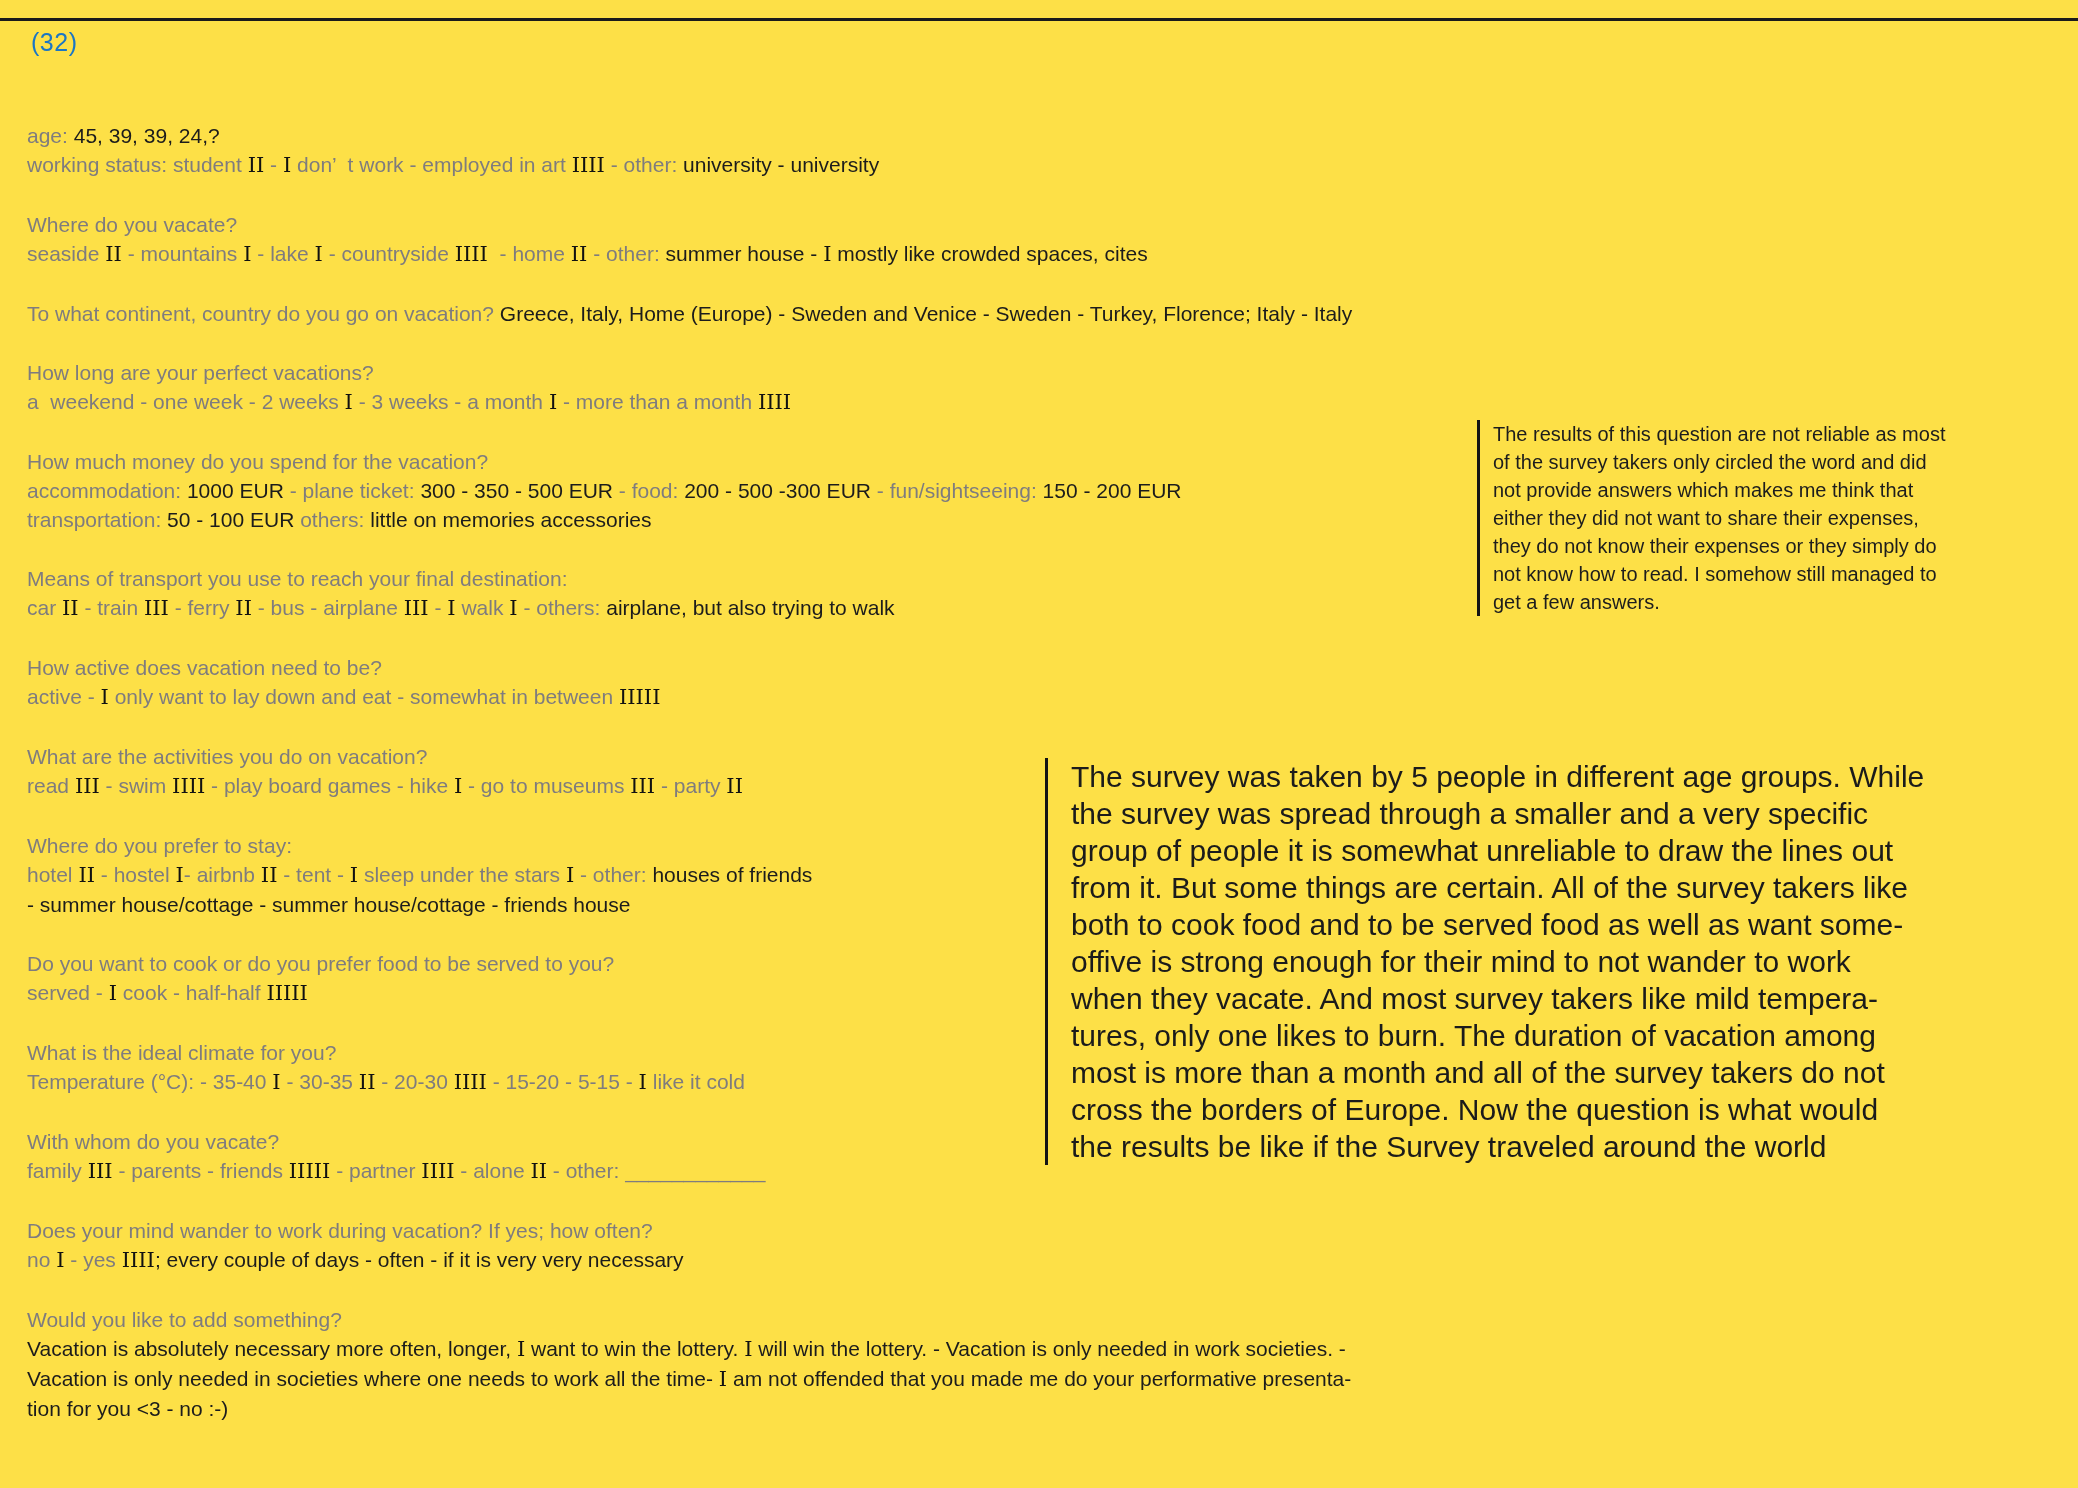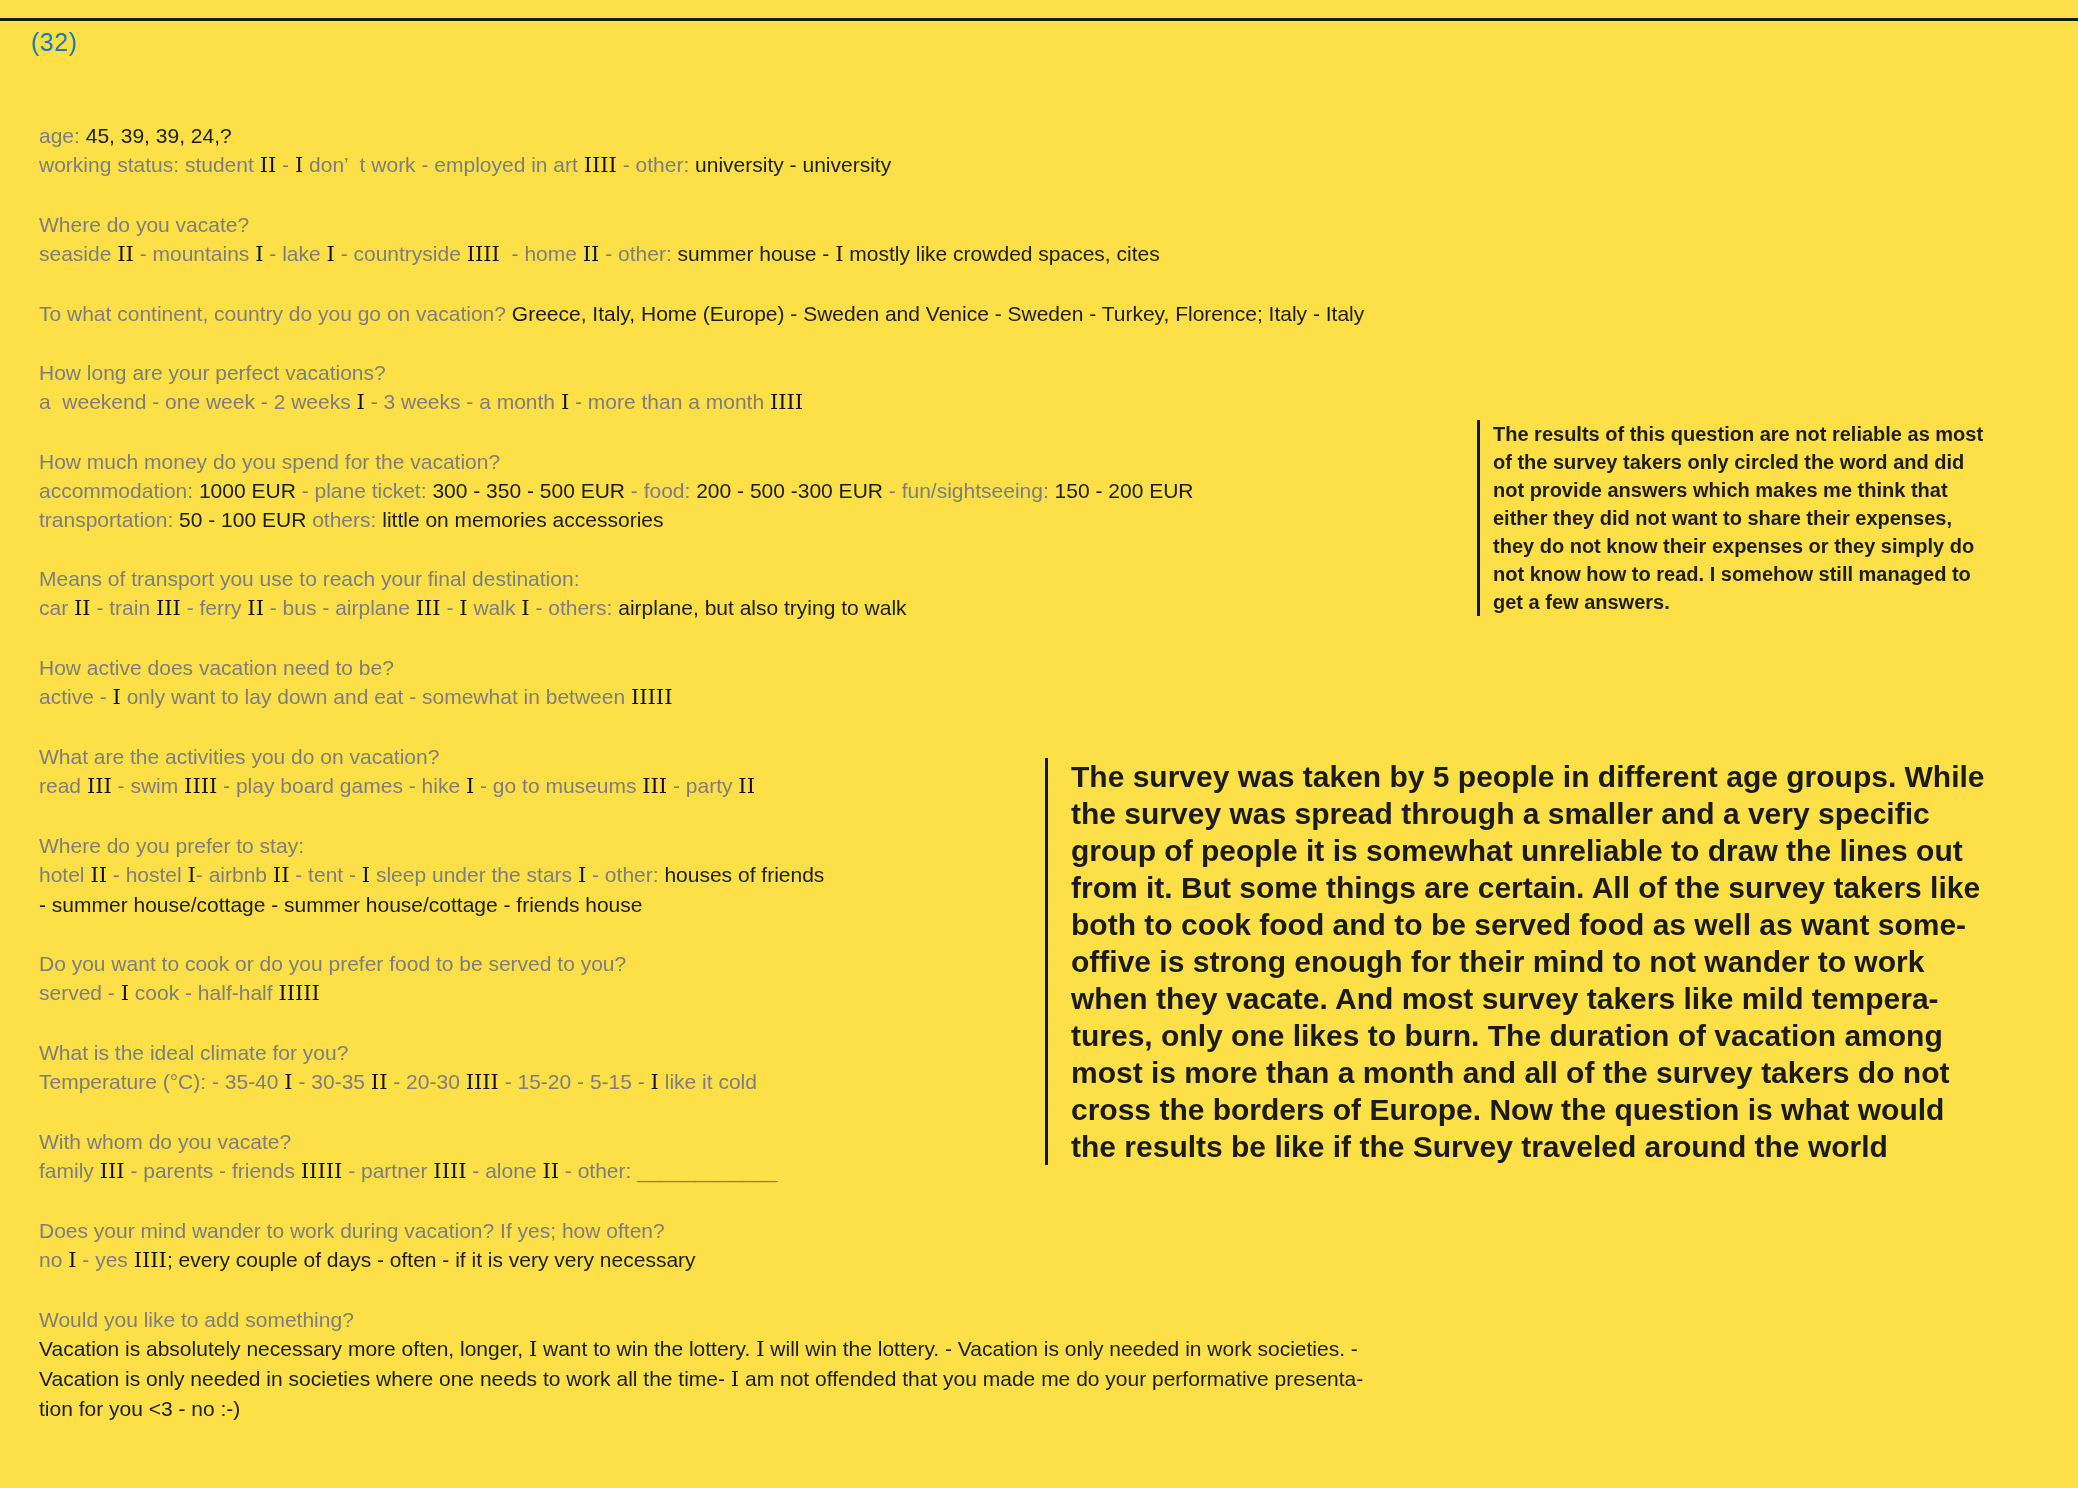--- a/index.html
+++ b/index.html
@@ -36,41 +36,40 @@
     left: 26px; top: 62px;
     font-size: 58px;
     font-weight: 300;
     white-space: pre;
     letter-spacing: -0.5px;
   }
   .title-main { color: #6c676b; }
   .title-suffix { color: #161616; }
   .survey-col {
     position: absolute;
-    left: 39px; top: 121px;
+    left: 27px; top: 121px;
     width: 1760px;
   }
   .survey-block { margin: 0 0 30px 0; }
   .survey-line {
     font-size: 21px;
     line-height: 29px;
     white-space: pre;
     color: #1c1c1c;
   }
   .seg-q { color: #7f7c7e; }
   .seg-a { color: #1c1c1c; }
   .seg-t {
     color: #111111;
     font-family: "DejaVu Serif", serif;
     letter-spacing: 0px;
   }
   .note-block {
     position: absolute;
     border-left: 3px solid #141414;
-    font-weight: bold;
   }
   .note-expenses {
     left: 1477px; top: 420px;
     padding-left: 13px;
   }
   .note-expenses .note-line {
     font-size: 20px;
     line-height: 28px;
     color: #1d1d1d;
     white-space: pre;

